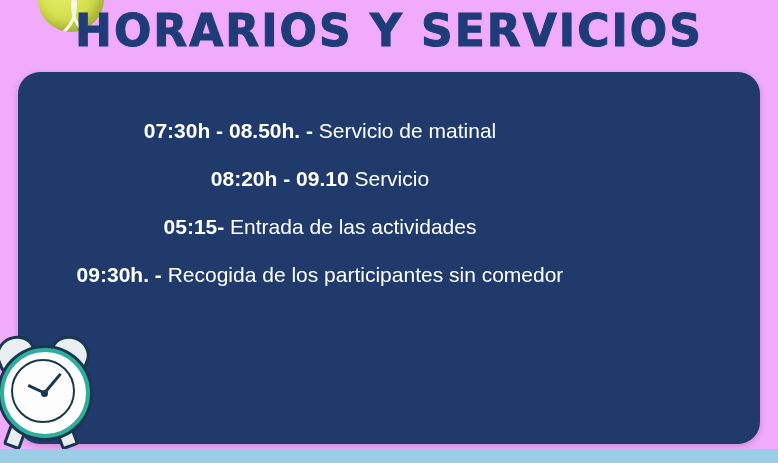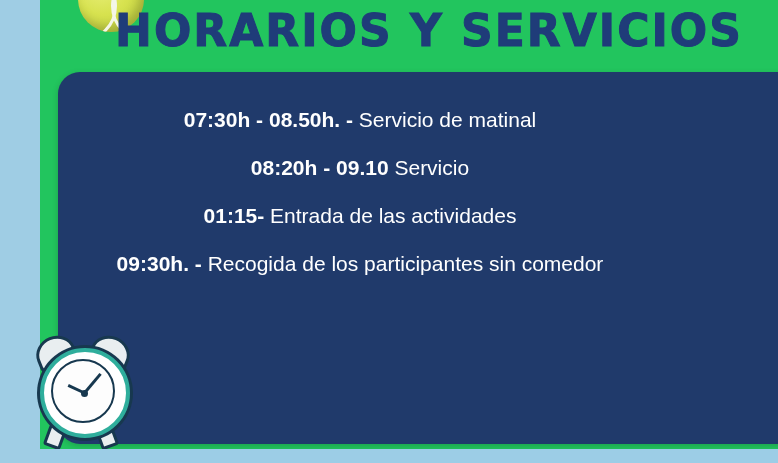--- a/index.html
+++ b/index.html
@@ -12,22 +12,21 @@
     background: #9fcde4;
     font-family: "Liberation Sans", sans-serif;
     overflow: hidden;
     position: relative;
   }
 
   
   #poster {
     position: absolute;
     inset: 0;
-    background: #22c55e;
-    margin-left: 40px;
+    background: #f0abfc;
   }
 
   
   #title {
     position: absolute;
     top: 2px;
     left: 0;
     width: 778px;
     text-align: center;
     font-family: "DejaVu Sans", sans-serif;
@@ -79,21 +78,21 @@
     width: 742px;
     height: 372px;
     background: #203a6b;
     border-radius: 22px;
     box-shadow: 0 2px 6px rgba(0,0,0,0.18);
   }
 
   #schedule-list {
     position: absolute;
     left: 0;
-    top: 24px;
+    top: 35px;
     width: 604px;
   }
 
   .schedule-row {
     text-align: center;
     color: #ffffff;
     font-size: 21px;
     line-height: 48px;
     white-space: nowrap;
   }
@@ -204,21 +203,21 @@
 
       <div class="schedule-row">
         <span class="time">07:30h - 08.50h. -</span><span class="desc"> Servicio de matinal</span>
       </div>
 
       <div class="schedule-row">
         <span class="time">08:20h - 09.10</span><span class="desc"> Servicio</span>
       </div>
 
       <div class="schedule-row">
-        <span class="time">01:15-</span><span class="desc"> Entrada de las actividades</span>
+        <span class="time">05:15-</span><span class="desc"> Entrada de las actividades</span>
       </div>
 
 
       <div class="schedule-row">
         <span class="time">09:30h. -</span><span class="desc"> Recogida de los participantes sin comedor</span>
       </div>
 
 
 
     </div>

